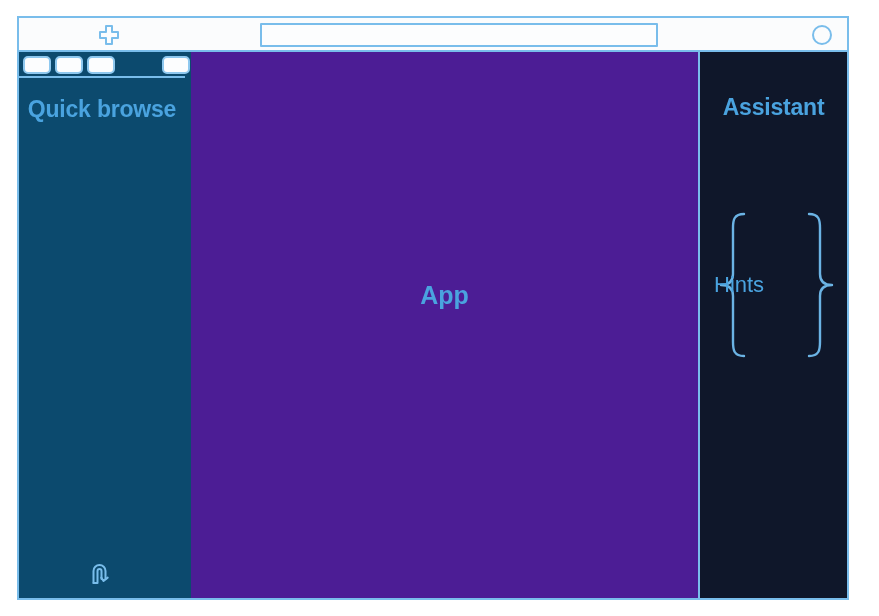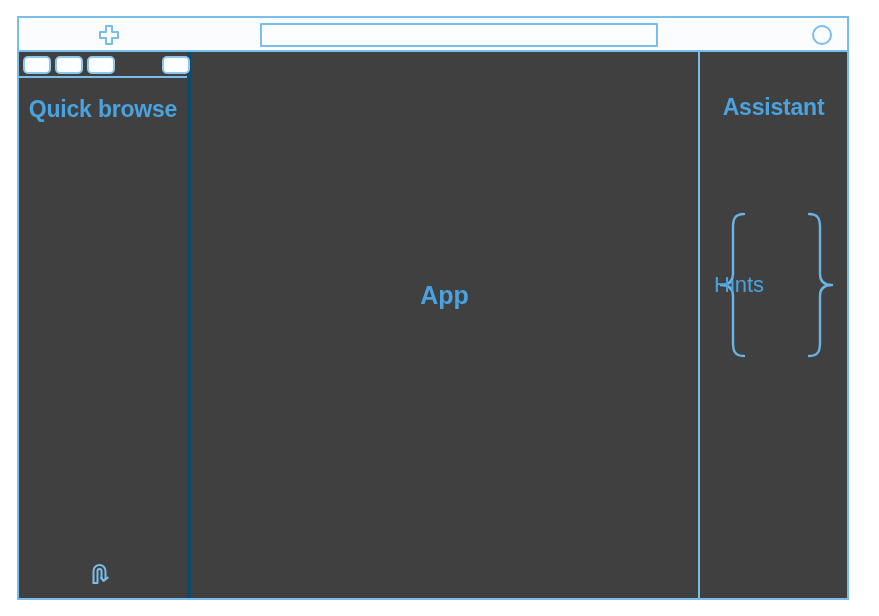--- a/index.html
+++ b/index.html
@@ -90,22 +90,22 @@
   }
 
   
   #sidebar {
     position: absolute;
     left: 0;
     top: 0;
     width: 172px;       
     bottom: 0;
     box-sizing: border-box;
-    border-right: 4px solid #0c4a6e;
-    background: #404040;
+    border-right: 6px solid #0c4a6e;
+    background: #0c4a6e;
   }
   #sidebar-tabs {
     position: absolute;
     left: 0;
     top: 0;
     right: 0;
     height: 26px;
     box-sizing: border-box;
     border-bottom: 2px solid #79bdeb;
   }
@@ -157,40 +157,40 @@
 
   
   #app-panel {
     position: absolute;
     left: 172px;
     right: 147px;       
     top: 0;
     bottom: 0;
     box-sizing: border-box;
     border-right: 2px solid #79bdeb;
-    background: #404040;
+    background: #4c1d95;
     display: flex;
     align-items: center;
     justify-content: center;
   }
   #app-label {
     font-size: 25px;
     font-weight: bold;
     color: #4aa3df;
     margin-top: -60px;
   }
 
   
   #assistant-panel {
     position: absolute;
     right: 0;
     top: 0;
     width: 147px;
     bottom: 0;
-    background: #404040;
+    background: #0f172a;
   }
   #assistant-heading {
     position: absolute;
     left: 0;
     right: 0;
     top: 42px;
     text-align: center;
     font-size: 23px;
     font-weight: bold;
     color: #4aa3df;

